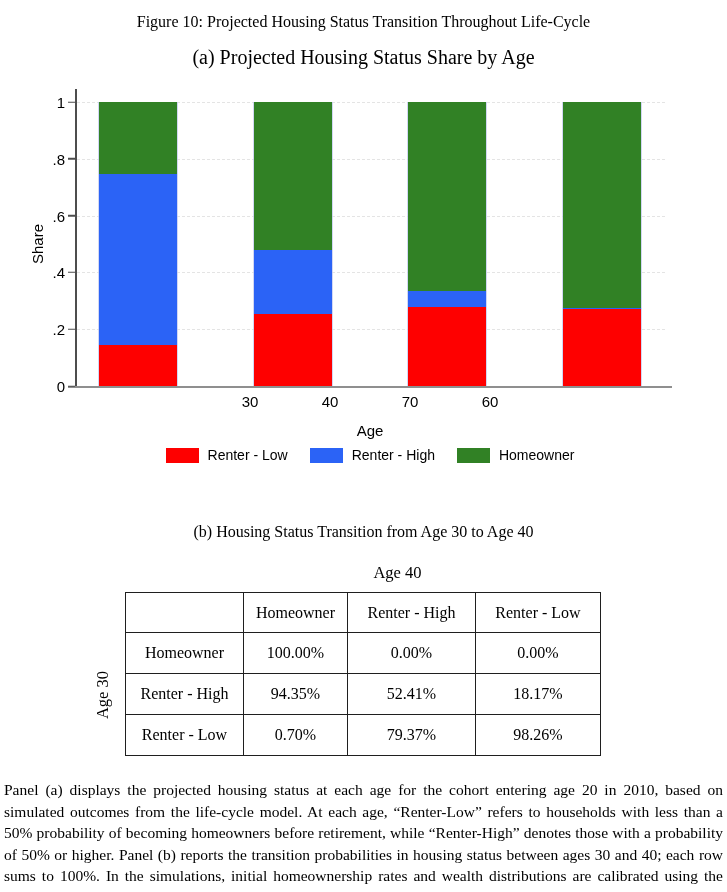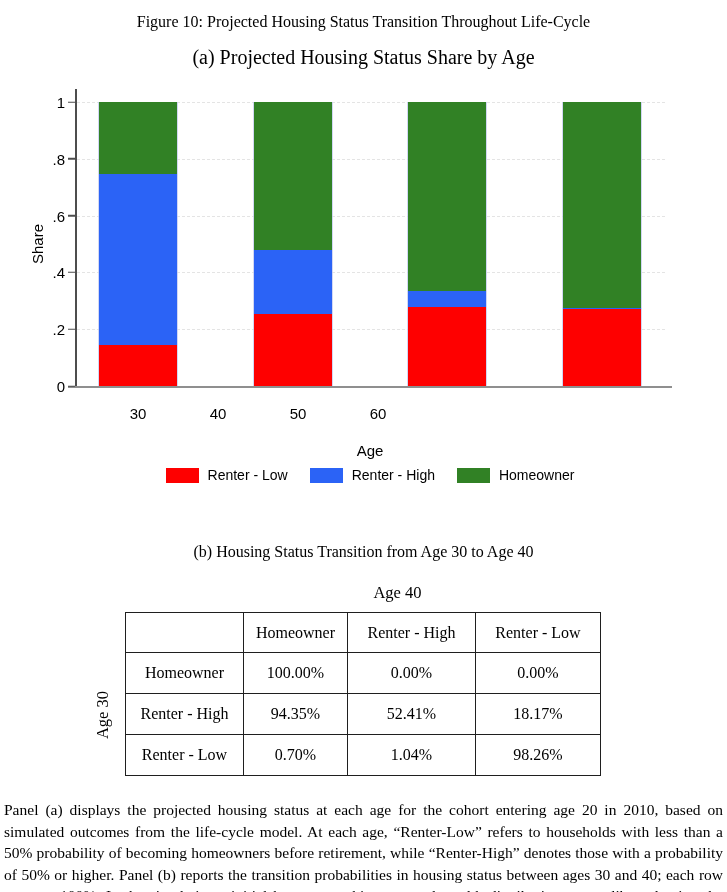--- a/index.html
+++ b/index.html
@@ -31,26 +31,26 @@
     font-family:"Liberation Sans", sans-serif; font-size:15px; white-space:nowrap;
   }
   .bars-row {
     position:absolute; left:0; right:0; bottom:0; height:284px;
     display:flex; justify-content:space-between; align-items:flex-end; padding:0 23px;
   }
   .bar { width:80px; display:flex; flex-direction:column-reverse;
          border-left:1px solid rgba(195,202,240,0.75); border-right:1px solid rgba(195,202,240,0.75); }
   .seg { width:100%; }
   .xtick-row {
-    width:590px; margin-left:75px; margin-top:19px;
-    display:flex; justify-content:flex-start; padding:0 23px;
+    width:590px; margin-left:75px; margin-top:7px;
+    display:flex; justify-content:center; padding:0 23px;
     font-family:"Liberation Sans", sans-serif; font-size:15px;
   }
   .xtick { width:80px; text-align:center; }
-  .xaxis-title { width:590px; margin-left:75px; margin-top:20px; text-align:center;
+  .xaxis-title { width:590px; margin-left:75px; margin-top:12px; text-align:center;
     font-family:"Liberation Sans", sans-serif; font-size:15px; }
   .legend { width:590px; margin-left:75px; margin-top:8px;
     display:flex; justify-content:center; align-items:center; gap:22px;
     font-family:"Liberation Sans", sans-serif; font-size:14px; }
   .legend-item { display:flex; align-items:center; }
   .legend-swatch { width:33px; height:15px; margin-right:9px; display:inline-block; }
 
   
   .age40-label { margin-left:125px; width:475px; text-align:center; position:relative; left:35px;
     margin-top:22px; font-size:16.5px; }
@@ -121,21 +121,21 @@
             <div class="seg" style="height: 76.68px; background: rgb(254, 0, 0);"></div>
             <div class="seg" style="height: 1.42px; background: rgb(43, 99, 246);"></div>
             <div class="seg" style="height: 205.9px; background: rgb(49, 129, 37);"></div>
           </div>
         </div>
       </div>
   </div>
   <div class="xtick-row" id="xticks">
       <div class="xtick">30</div>
       <div class="xtick">40</div>
-      <div class="xtick">50</div>
+      <div class="xtick">70</div>
       <div class="xtick">60</div>
     </div>
   <div class="xaxis-title">Age</div>
   <div class="legend" id="legend">
       <div class="legend-item">
         <span class="legend-swatch" style="background: rgb(254, 0, 0);"></span>
         <span class="legend-label">Renter - Low</span>
       </div>
       <div class="legend-item">
         <span class="legend-swatch" style="background: rgb(43, 99, 246);"></span>
@@ -171,21 +171,21 @@
         </tr>
         <tr>
           <th class="col-c1">Renter - High</th>
           <td class="col-c2">94.35%</td>
           <td class="col-c3">52.41%</td>
           <td class="col-c4">18.17%</td>
         </tr>
         <tr>
           <th class="col-c1">Renter - Low</th>
           <td class="col-c2">0.70%</td>
-          <td class="col-c3">1.04%</td>
+          <td class="col-c3">79.37%</td>
           <td class="col-c4">98.26%</td>
         </tr>
       </tbody>
     </table>
 </div>
 
 <p class="caption">Panel (a) displays the projected housing status at each age for the cohort entering age 20 in 2010, based on simulated outcomes from the life-cycle model. At each age, “Renter-Low” refers to households with less than a 50% probability of becoming homeowners before retirement, while “Renter-High” denotes those with a probability of 50% or higher. Panel (b) reports the transition probabilities in housing status between ages 30 and 40; each row sums to 100%. In the simulations, initial homeownership rates and wealth distributions are calibrated using the Survey of Consumer Finances. Initial wages and house prices are set to match 2010 median values, based on U.S. Census Bureau data.</p>
 
 
 

